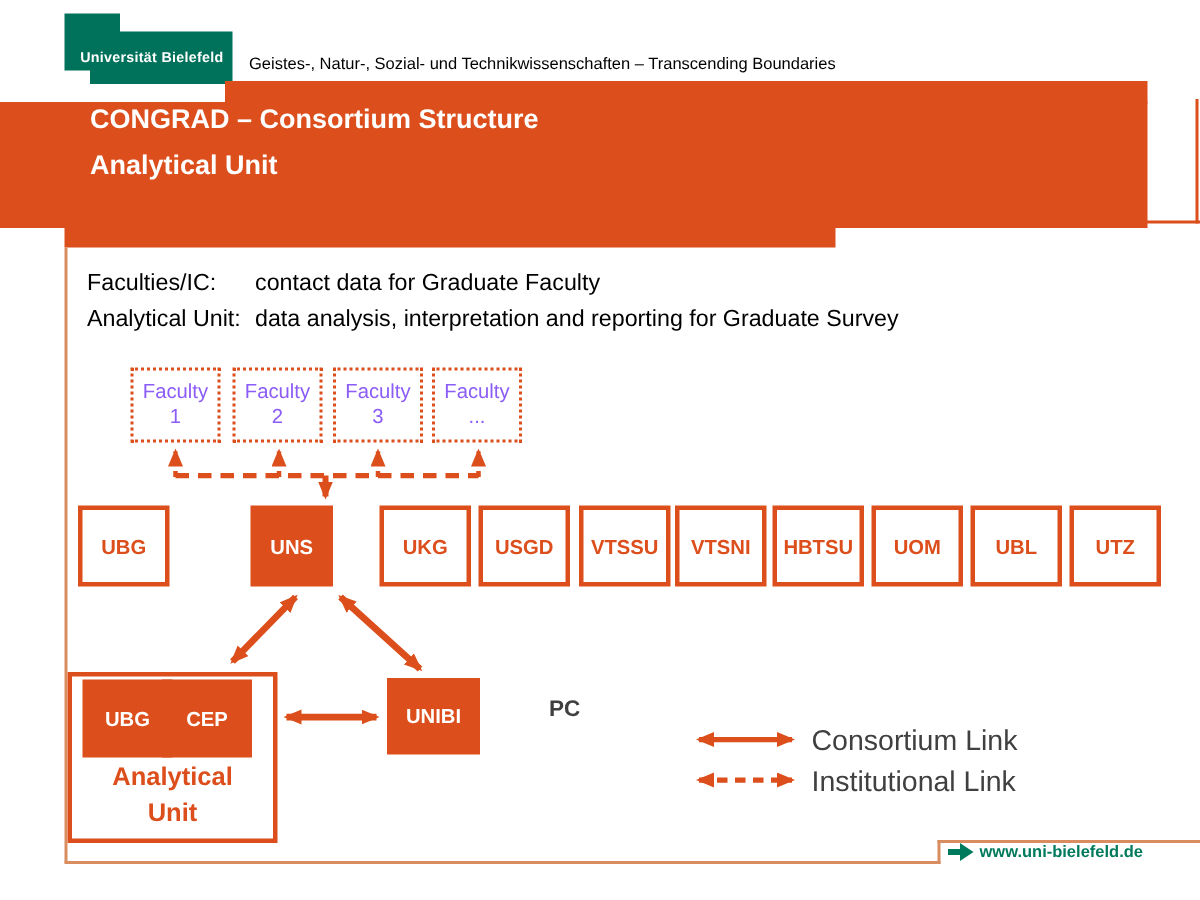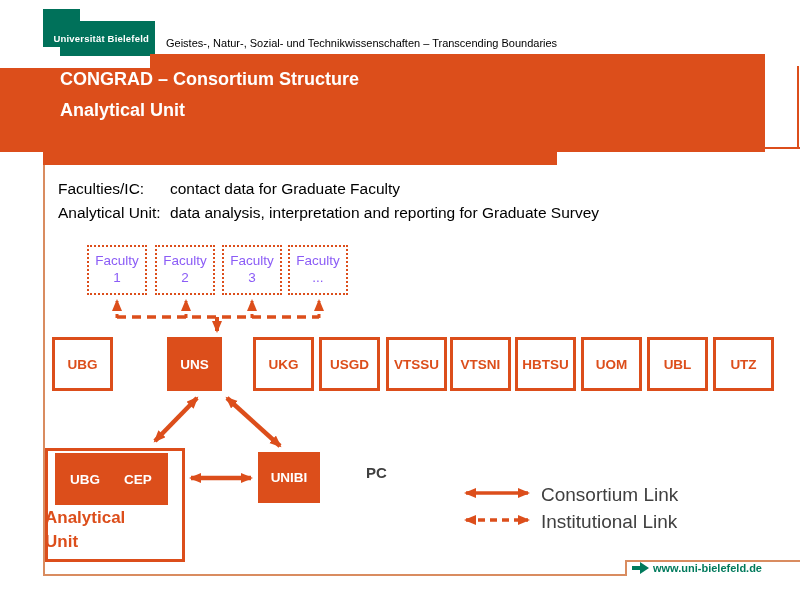--- a/index.html
+++ b/index.html
@@ -47,21 +47,21 @@
   .ic-label { position:absolute; left:150px; top:357px; width:30px; text-align:right;
               color:#1d4ed8; font-weight:bold; font-size:13.5px; }
 
   
   .au-outer { position:absolute; left:45px; top:448px; width:140px; height:114px;
               box-sizing:border-box; border:3px solid #DC4E1B; background:#fff; }
   .fillbox { position:absolute; background:#DC4E1B; color:#fff; font-weight:bold;
              font-size:13.5px; display:flex; align-items:center; justify-content:center; }
   .au-ubg { left:55px;  top:453px; width:60px; height:52px; }
   .au-cep { left:108px; top:453px; width:60px; height:52px;text-align:center; }
-  .au-label { position:absolute; left:45px; top:506px; width:140px; text-align:left;
+  .au-label { position:absolute; left:45px; top:506px; width:140px; text-align:center;
               color:#DC4E1B; font-weight:bold; font-size:17px; line-height:24px; }
   .unibi { left:258px; top:452px; width:62px; height:51px; }
   .pc-label { position:absolute; left:326px; top:464px; color:#404040; font-weight:bold; font-size:15px;margin-left:40px; }
 
   
   .legend-label { position:absolute; left:541px; font-size:19px; color:#404040; }
   .legend-label.l1 { top:484px; }
   .legend-label.l2 { top:511px; }
 
   

